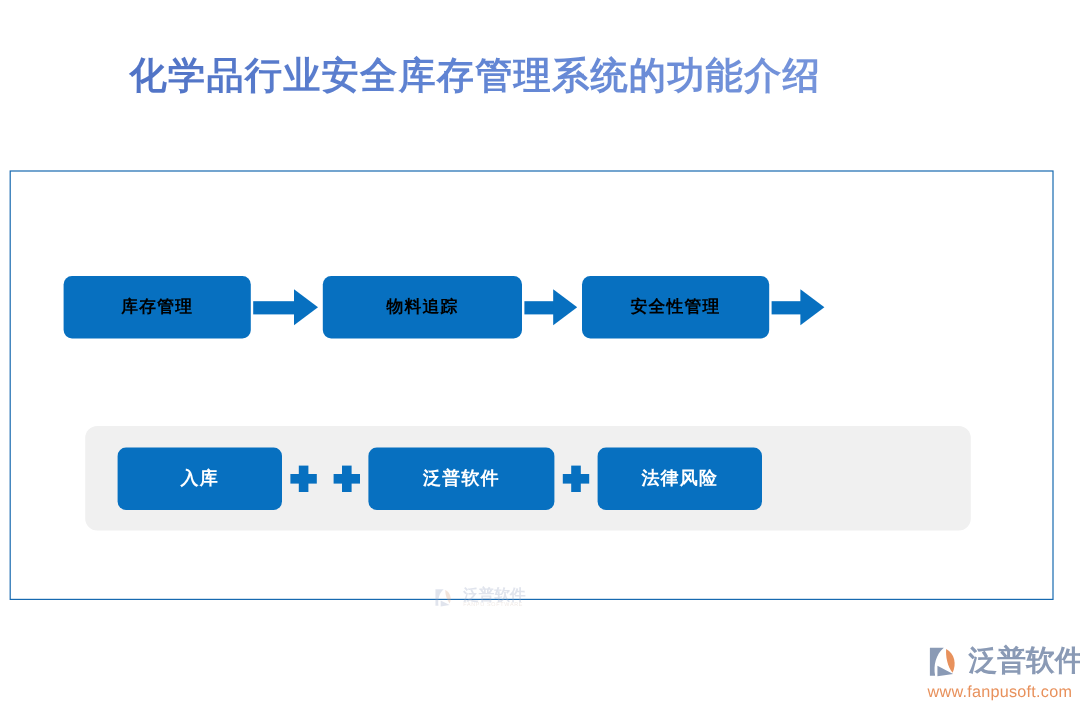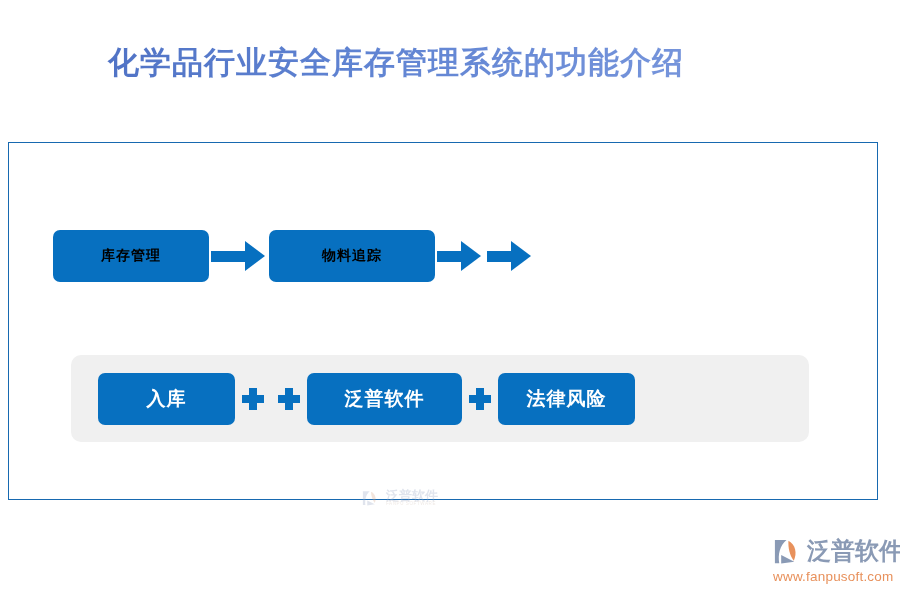--- a/index.html
+++ b/index.html
@@ -158,21 +158,21 @@
   }
   .tag-box {
     background: #0770c0;
     color: #ffffff;
     border-radius: 7px;
     height: 52px;
     display: flex;
     align-items: center;
     justify-content: center;
     font-family: "Liberation Serif", "DejaVu Serif", serif;
-    font-size: 19px;
+    font-size: 15px;
     font-weight: bold;
     letter-spacing: 1px;
     flex: 0 0 auto;
     box-sizing: border-box;
   }
   .tag-box.t1 { width: 137px; }
   .tag-box.t2 { width: 137px; }
   .tag-box.t3 { width: 155px; }
   .tag-box.t4 { width: 137px; align-items: center; }
 
@@ -255,20 +255,23 @@
 
     <div class="flow-box w-mid">
       <span>物料追踪</span>
     </div>
 
     <div class="flow-arrow short">
       <div class="shaft"></div>
       <div class="head"></div>
     </div>
 
+    <div class="flow-box w-wide">
+      <span>安全性管理</span>
+    </div>
 
     <div class="flow-arrow short">
       <div class="shaft"></div>
       <div class="head"></div>
     </div>
 
   </div>
 
   <div class="watermark">
     <span class="wm-mark">

